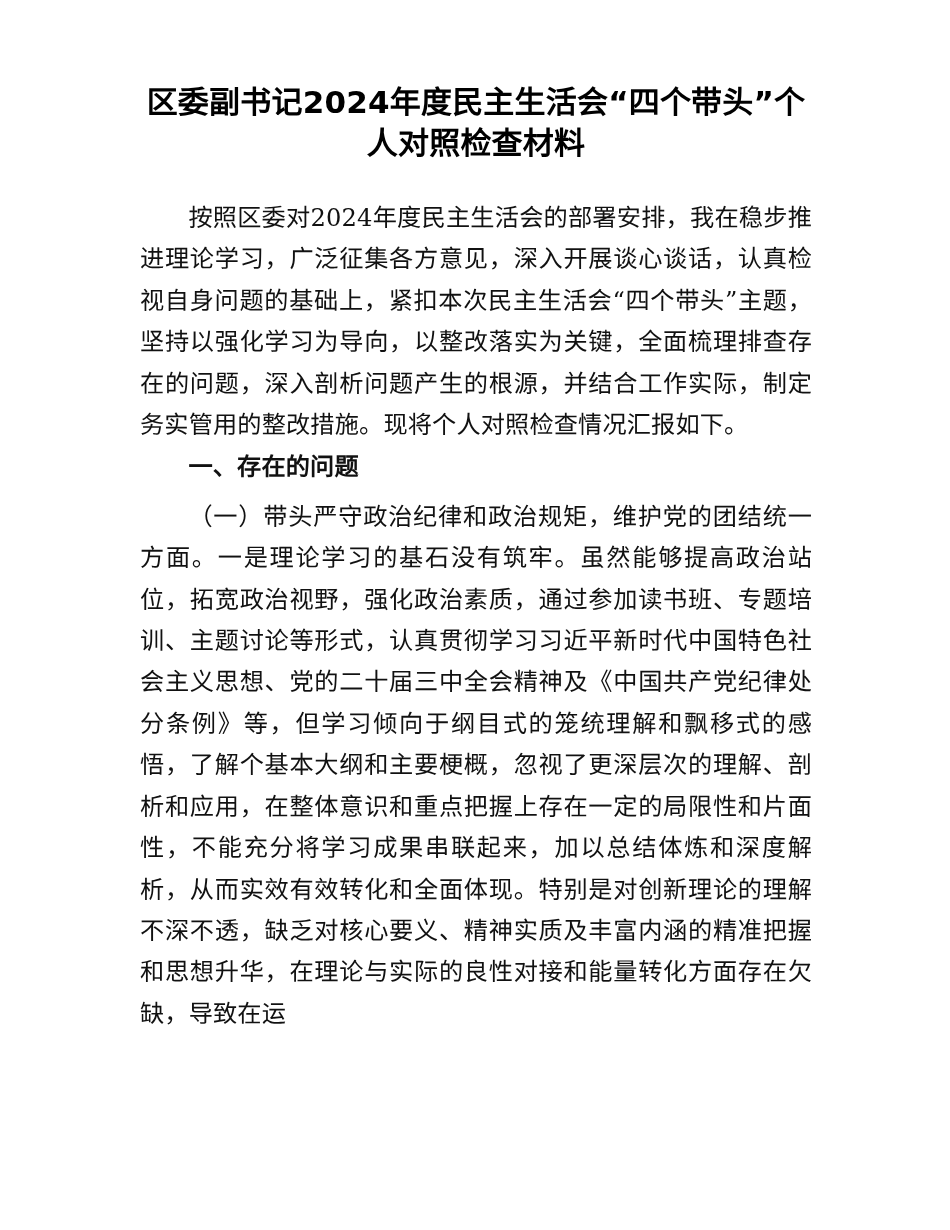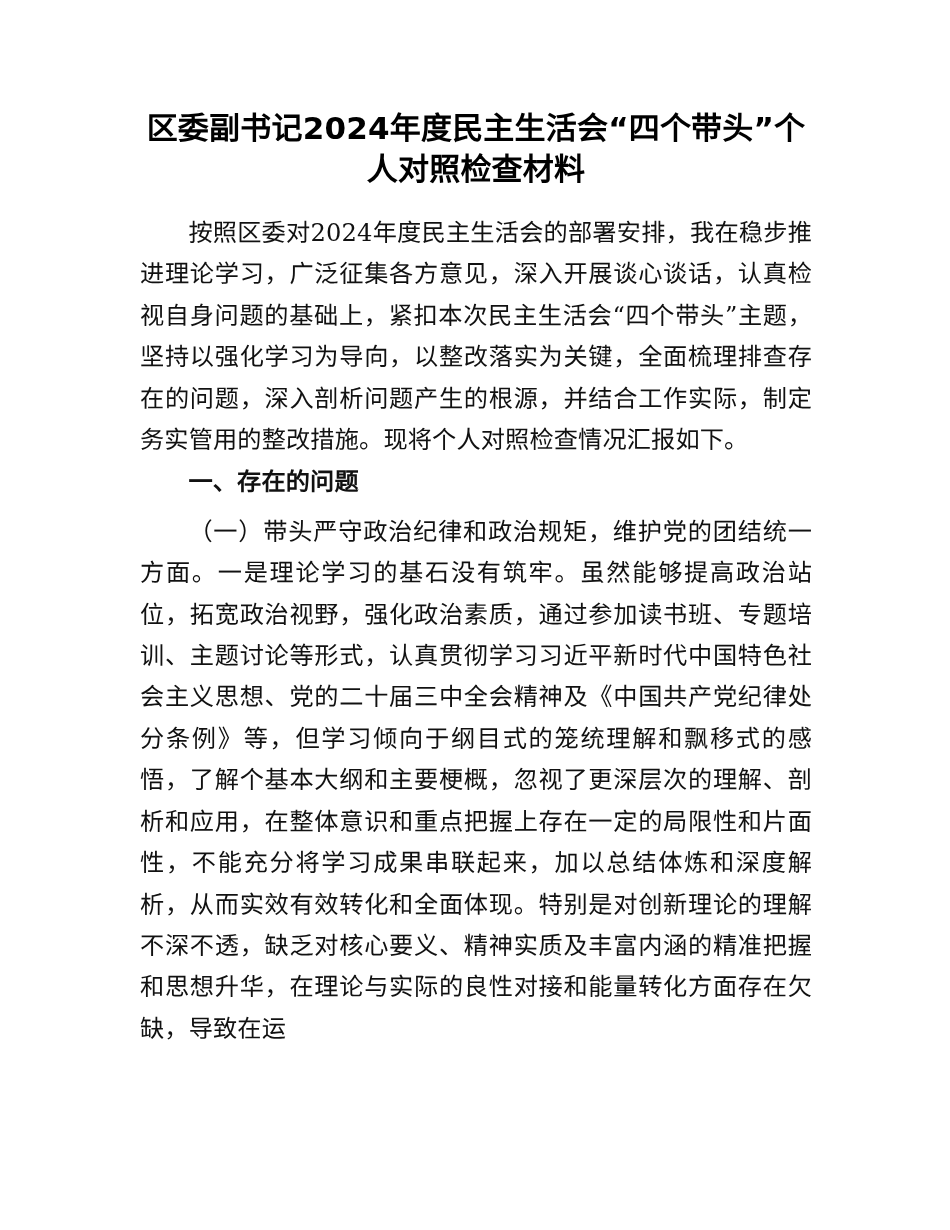--- a/index.html
+++ b/index.html
@@ -28,28 +28,28 @@
 
   
   .doc-title {
     font-family: "DejaVu Sans", "Liberation Sans", sans-serif;
     font-weight: 700;
     font-size: 31px;
     line-height: 41px;
     color: #000000;
     text-align: center;
     margin: 0;
-    padding-top: 108px;
+    padding-top: 82px;
     letter-spacing: 0.2px;
     word-break: break-all;
   }
 
   
   .body-block {
-    margin-top: 23px;
+    margin-top: 34px;
   }
 
   p.para {
     font-family: "DejaVu Serif", "Liberation Serif", serif;
     font-size: 24.2px;
     line-height: 41.4px;
     color: #111111;
     margin: 0;
     text-align: justify;
     text-justify: inter-ideograph;

